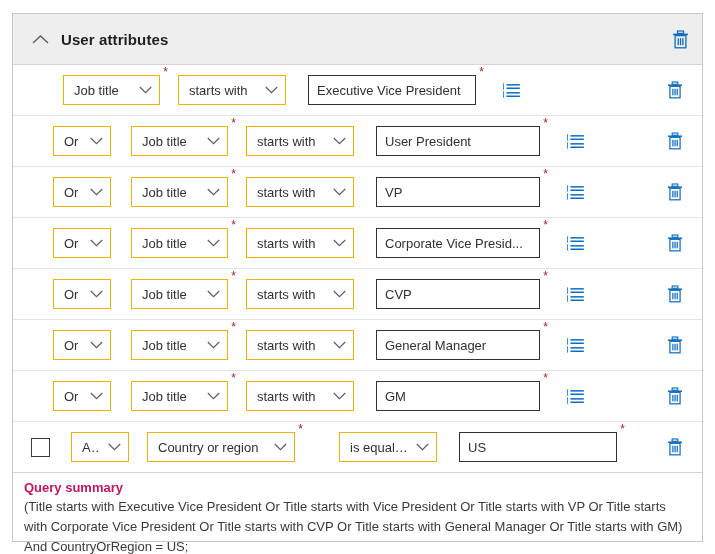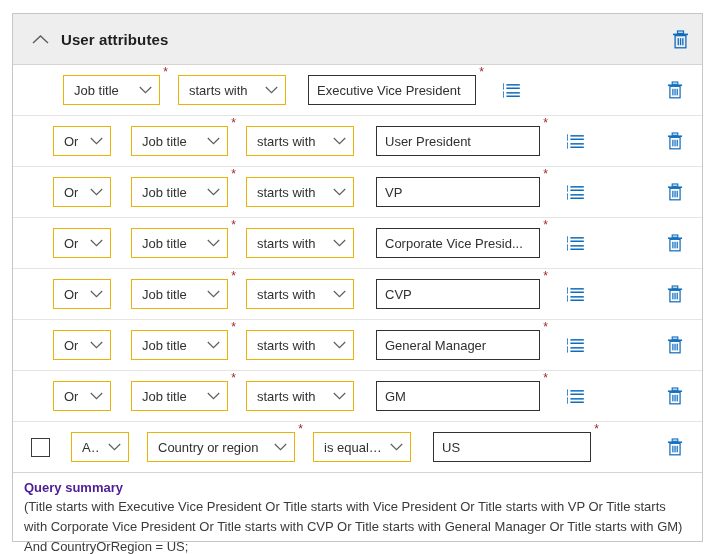--- a/index.html
+++ b/index.html
@@ -141,21 +141,21 @@
     top: -9px;
     right: -8px;
     font-family: "Liberation Sans", sans-serif;
   }
 
   
   .w-conj   { width: 58px; }
   .w-attr   { width: 97px; }
   .w-attr-l { width: 148px; text-align: center; }
   .w-op     { width: 108px; }
-  .w-op-l   { width: 98px; }
+  .w-op-l   { width: 98px; margin-left: 26px; }
   .w-val    { width: 164px; }
   .w-val-l  { width: 158px; }
 
   .gap-a { margin-left: 20px; }
   .gap-b { margin-left: 18px; }
   .gap-c { margin-left: 22px; }
 
   .list-icon-cell {
     width: 34px;
     display: flex;
@@ -177,21 +177,21 @@
   }
 
   
   .summary {
     padding: 7px 11px 10px 11px;
     box-sizing: border-box;
   }
   .summary-title {
     font-weight: bold;
     font-size: 13px;
-    color: #4c1d95;
+    color: #be185d;
     margin-bottom: 2px;
   }
   .summary-text {
     font-size: 13px;
     color: #3b3a39;
     line-height: 20px;
   }
 </style>
 </head>
 <body>

